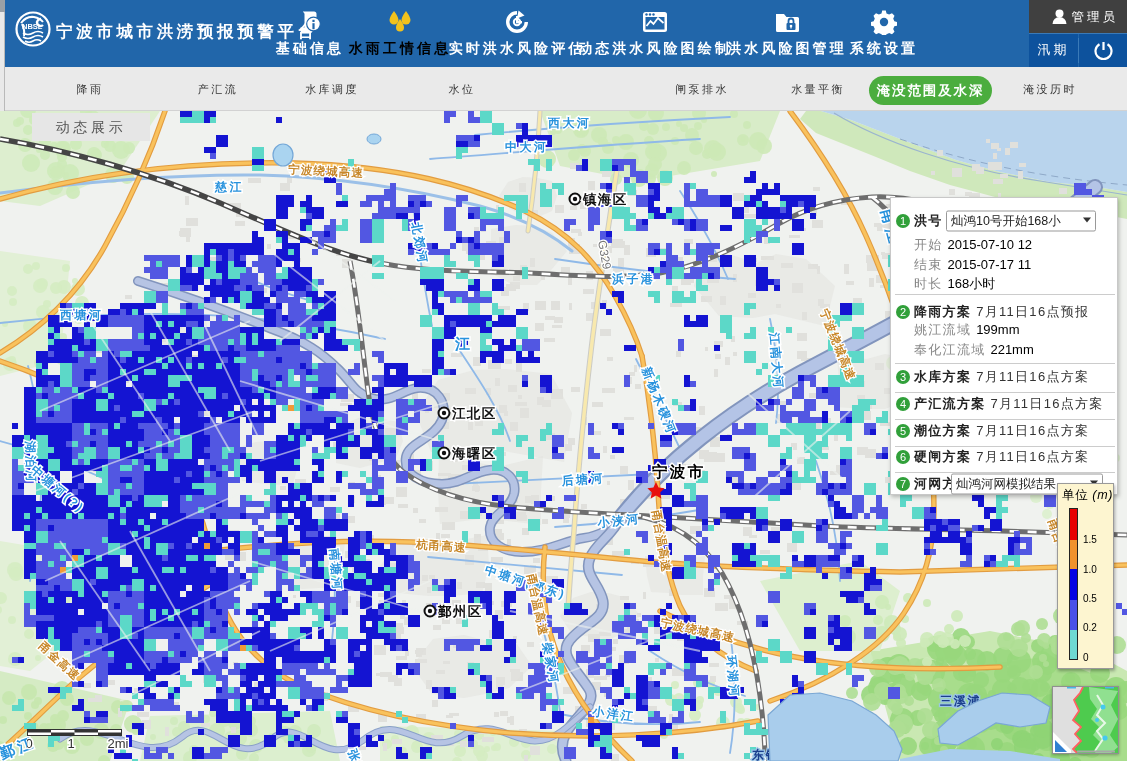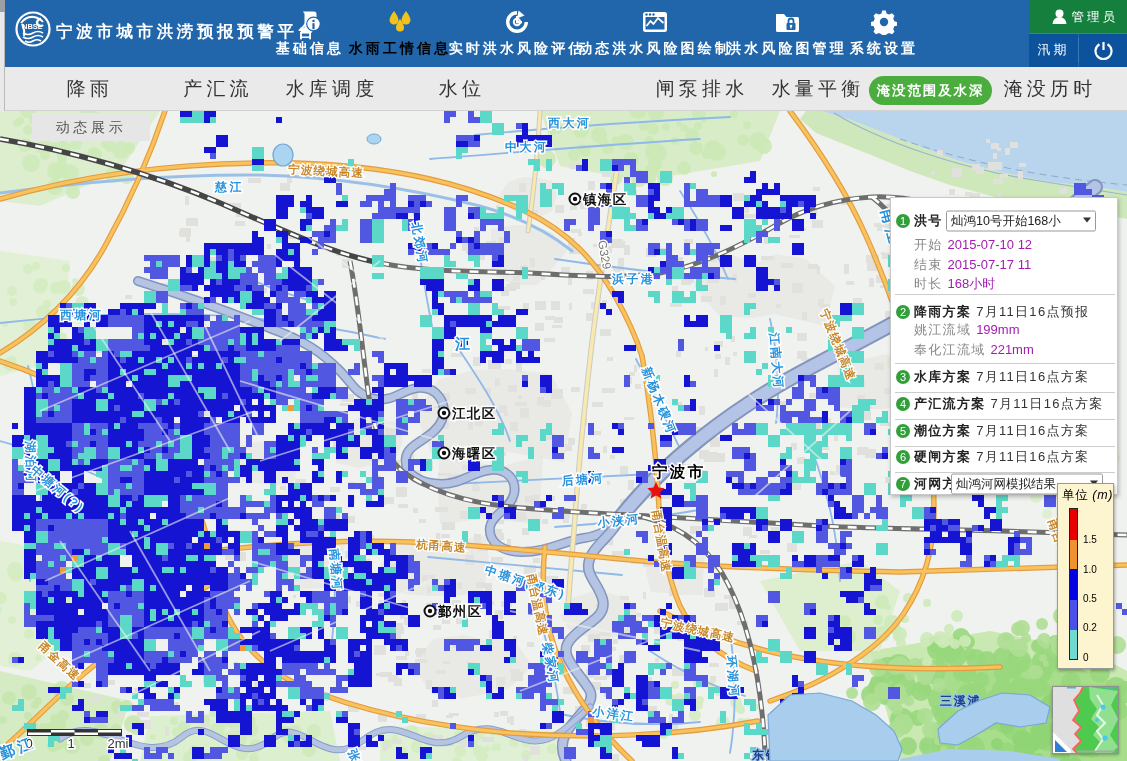--- a/index.html
+++ b/index.html
@@ -2,42 +2,42 @@
 <html><head><meta charset="utf-8"><style>
 *{margin:0;padding:0;box-sizing:border-box}
 body{font-family:"Liberation Sans",sans-serif;width:1127px;height:761px;overflow:hidden}
 #app{position:relative;width:1127px;height:761px;overflow:hidden;background:#f0f2ef}
 .cjk{letter-spacing:.24em}
 #hdr{position:absolute;left:0;top:0;width:1127px;height:67px;background:#2166aa}
 #hdr .title{position:absolute;left:56px;top:21px;color:#fff;font-size:16.5px;font-weight:bold;letter-spacing:.22em;white-space:nowrap}
 .nav{position:absolute;top:0;height:67px;text-align:center;color:#fff}
 .nav .ic{position:absolute;top:9px;left:50%;transform:translateX(-50%)}
 .nav .lb{position:absolute;left:0;top:40px;width:100%;text-align:center;font-size:14px;font-weight:bold;letter-spacing:.22em;white-space:nowrap}
-#adminrow{position:absolute;right:0;top:0;width:98.5px;height:33px;background:#15803d;color:#fff;font-size:12.5px}
+#adminrow{position:absolute;right:0;top:0;width:98.5px;height:33px;background:#404040;color:#fff;font-size:12.5px}
 #xunqi{position:absolute;right:49px;top:34px;width:49px;height:33px;background:#0d529d;color:#fff;font-size:13px;text-align:center;line-height:32px}
 #pwr{position:absolute;right:0;top:34px;width:48px;height:33px;background:#0d529d}
 #menu{position:absolute;left:0;top:67px;width:1127px;height:44px;background:#eaeaea;border-bottom:1px solid #d2d2d2}
-.mi{position:absolute;top:0;height:44px;line-height:44px;font-size:19px;color:#333;letter-spacing:.22em;white-space:nowrap;transform:translateX(-50%)}
+.mi{position:absolute;top:0;height:44px;line-height:44px;font-size:11px;color:#333;letter-spacing:.22em;white-space:nowrap;transform:translateX(-50%)}
 #pill{position:absolute;left:869px;top:9px;width:123px;height:29px;background:#4bad3e;border-radius:15px;color:#fff;font-weight:bold;font-size:13.5px;text-align:center;line-height:29px;letter-spacing:.14em}
 #map{position:absolute;left:0;top:111px;width:1127px;height:650px}
 svg text{font-family:"Liberation Sans",sans-serif}
 .rl{font-size:12px;font-weight:bold;fill:#2792dd;stroke:#fff;stroke-width:3px;paint-order:stroke;letter-spacing:.2em}
 .rlb{font-size:15px;font-weight:bold;fill:#2792dd;stroke:#fff;stroke-width:3px;paint-order:stroke;letter-spacing:.25em}
 .rln{font-size:12px;font-weight:bold;fill:#1a3e8c;stroke:#9cc6e8;stroke-width:2.5px;paint-order:stroke;letter-spacing:.15em}
 .ol{font-size:11.5px;font-weight:bold;fill:#c8882a;stroke:#fff;stroke-width:2.5px;paint-order:stroke;letter-spacing:.1em}
 .gl{font-size:12px;fill:#777;stroke:#fff;stroke-width:2.5px;paint-order:stroke}
 .dl{font-size:13.5px;font-weight:bold;fill:#111;stroke:#fff;stroke-width:3px;paint-order:stroke;letter-spacing:.1em}
 .cl{font-size:15.5px;font-weight:bold;fill:#000;stroke:#fff;stroke-width:3px;paint-order:stroke;letter-spacing:.15em}
 #dyn{position:absolute;left:32px;top:113px;width:118px;height:28px;background:#e6e6e6;color:#555;font-size:14px;text-align:center;line-height:28px;letter-spacing:.26em}
 #panel{position:absolute;left:890px;top:197px;width:228px;height:298px;background:#fff;border:1px solid #c8c8c8;box-shadow:1px 2px 4px rgba(0,0,0,.25);font-size:13px;color:#333}
 .prow{position:absolute;left:0;width:100%;height:20px}
 .pnum{position:absolute;left:5px;top:50%;transform:translateY(-50%);width:14px;height:14px;border-radius:50%;background:#31a03a;color:#fff;font-size:11px;text-align:center;line-height:14px}
 .plab{position:absolute;left:23px;top:50%;transform:translateY(-50%);font-weight:bold;color:#222;letter-spacing:.1em;white-space:nowrap}
 .psub{position:absolute;left:23px;top:50%;transform:translateY(-50%);color:#888;letter-spacing:.1em;white-space:nowrap}
-.pval{color:#a21caf;letter-spacing:0}
+.pval{color:#000000;letter-spacing:0}
 .pdark{color:#333}
 .psel{position:absolute;top:50%;transform:translateY(-50%);height:21px;background:#fff;border:1px solid #999;border-radius:2px;font-size:12.5px;color:#222;line-height:19px;padding-left:4px;overflow:hidden;white-space:nowrap}
 .psel .ar{position:absolute;right:4px;top:6px;width:0;height:0;border-left:4px solid transparent;border-right:4px solid transparent;border-top:5px solid #333}
 .psep{position:absolute;left:4px;width:220px;border-top:1px solid #ccc}
 #legend{position:absolute;left:1057px;top:483px;width:57px;height:186px;background:#fdf5d0;border:1px solid #9a9a9a;box-shadow:1px 2px 3px rgba(0,0,0,.3)}
 #legend .ttl{position:absolute;left:4px;top:3px;font-size:12.5px;font-weight:normal;color:#000;white-space:nowrap;letter-spacing:.05em}
 #lbar{position:absolute;left:11px;top:24px;width:9px;height:152px;border:1px solid #222}
 .lseg{position:absolute;left:0;width:100%}
 .llab{position:absolute;left:25px;font-size:10px;color:#000}
 #mini{position:absolute;left:1052px;top:686px;width:67px;height:68px;border:1px solid #909090;background:#fff;box-shadow:0 1px 3px rgba(0,0,0,.3)}

